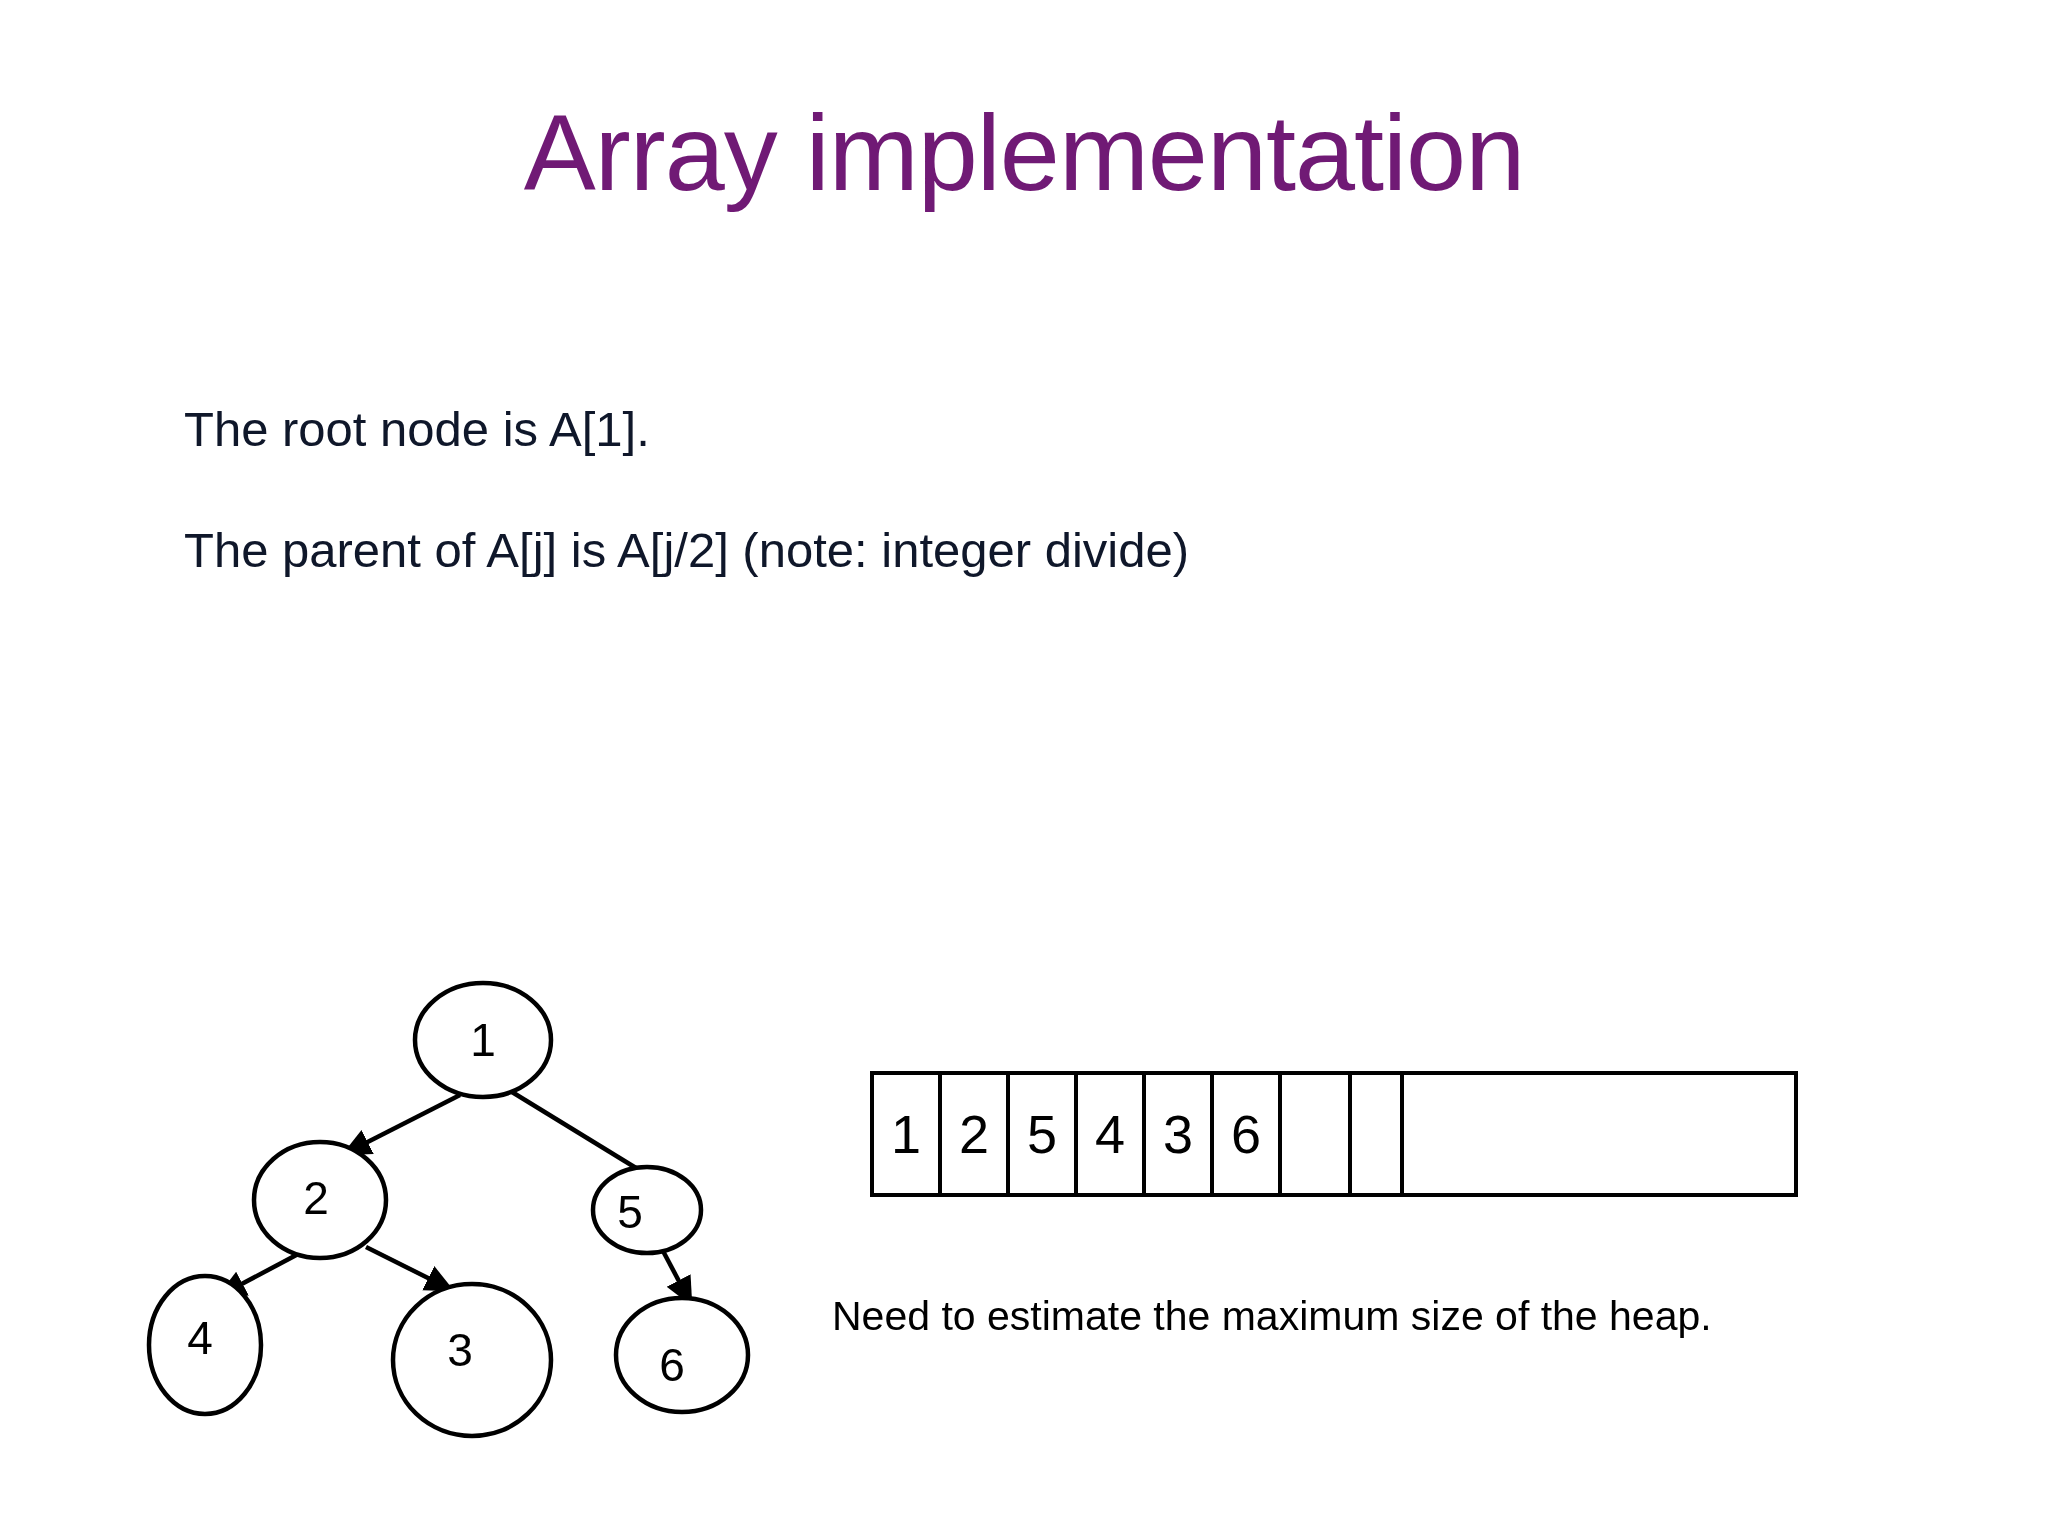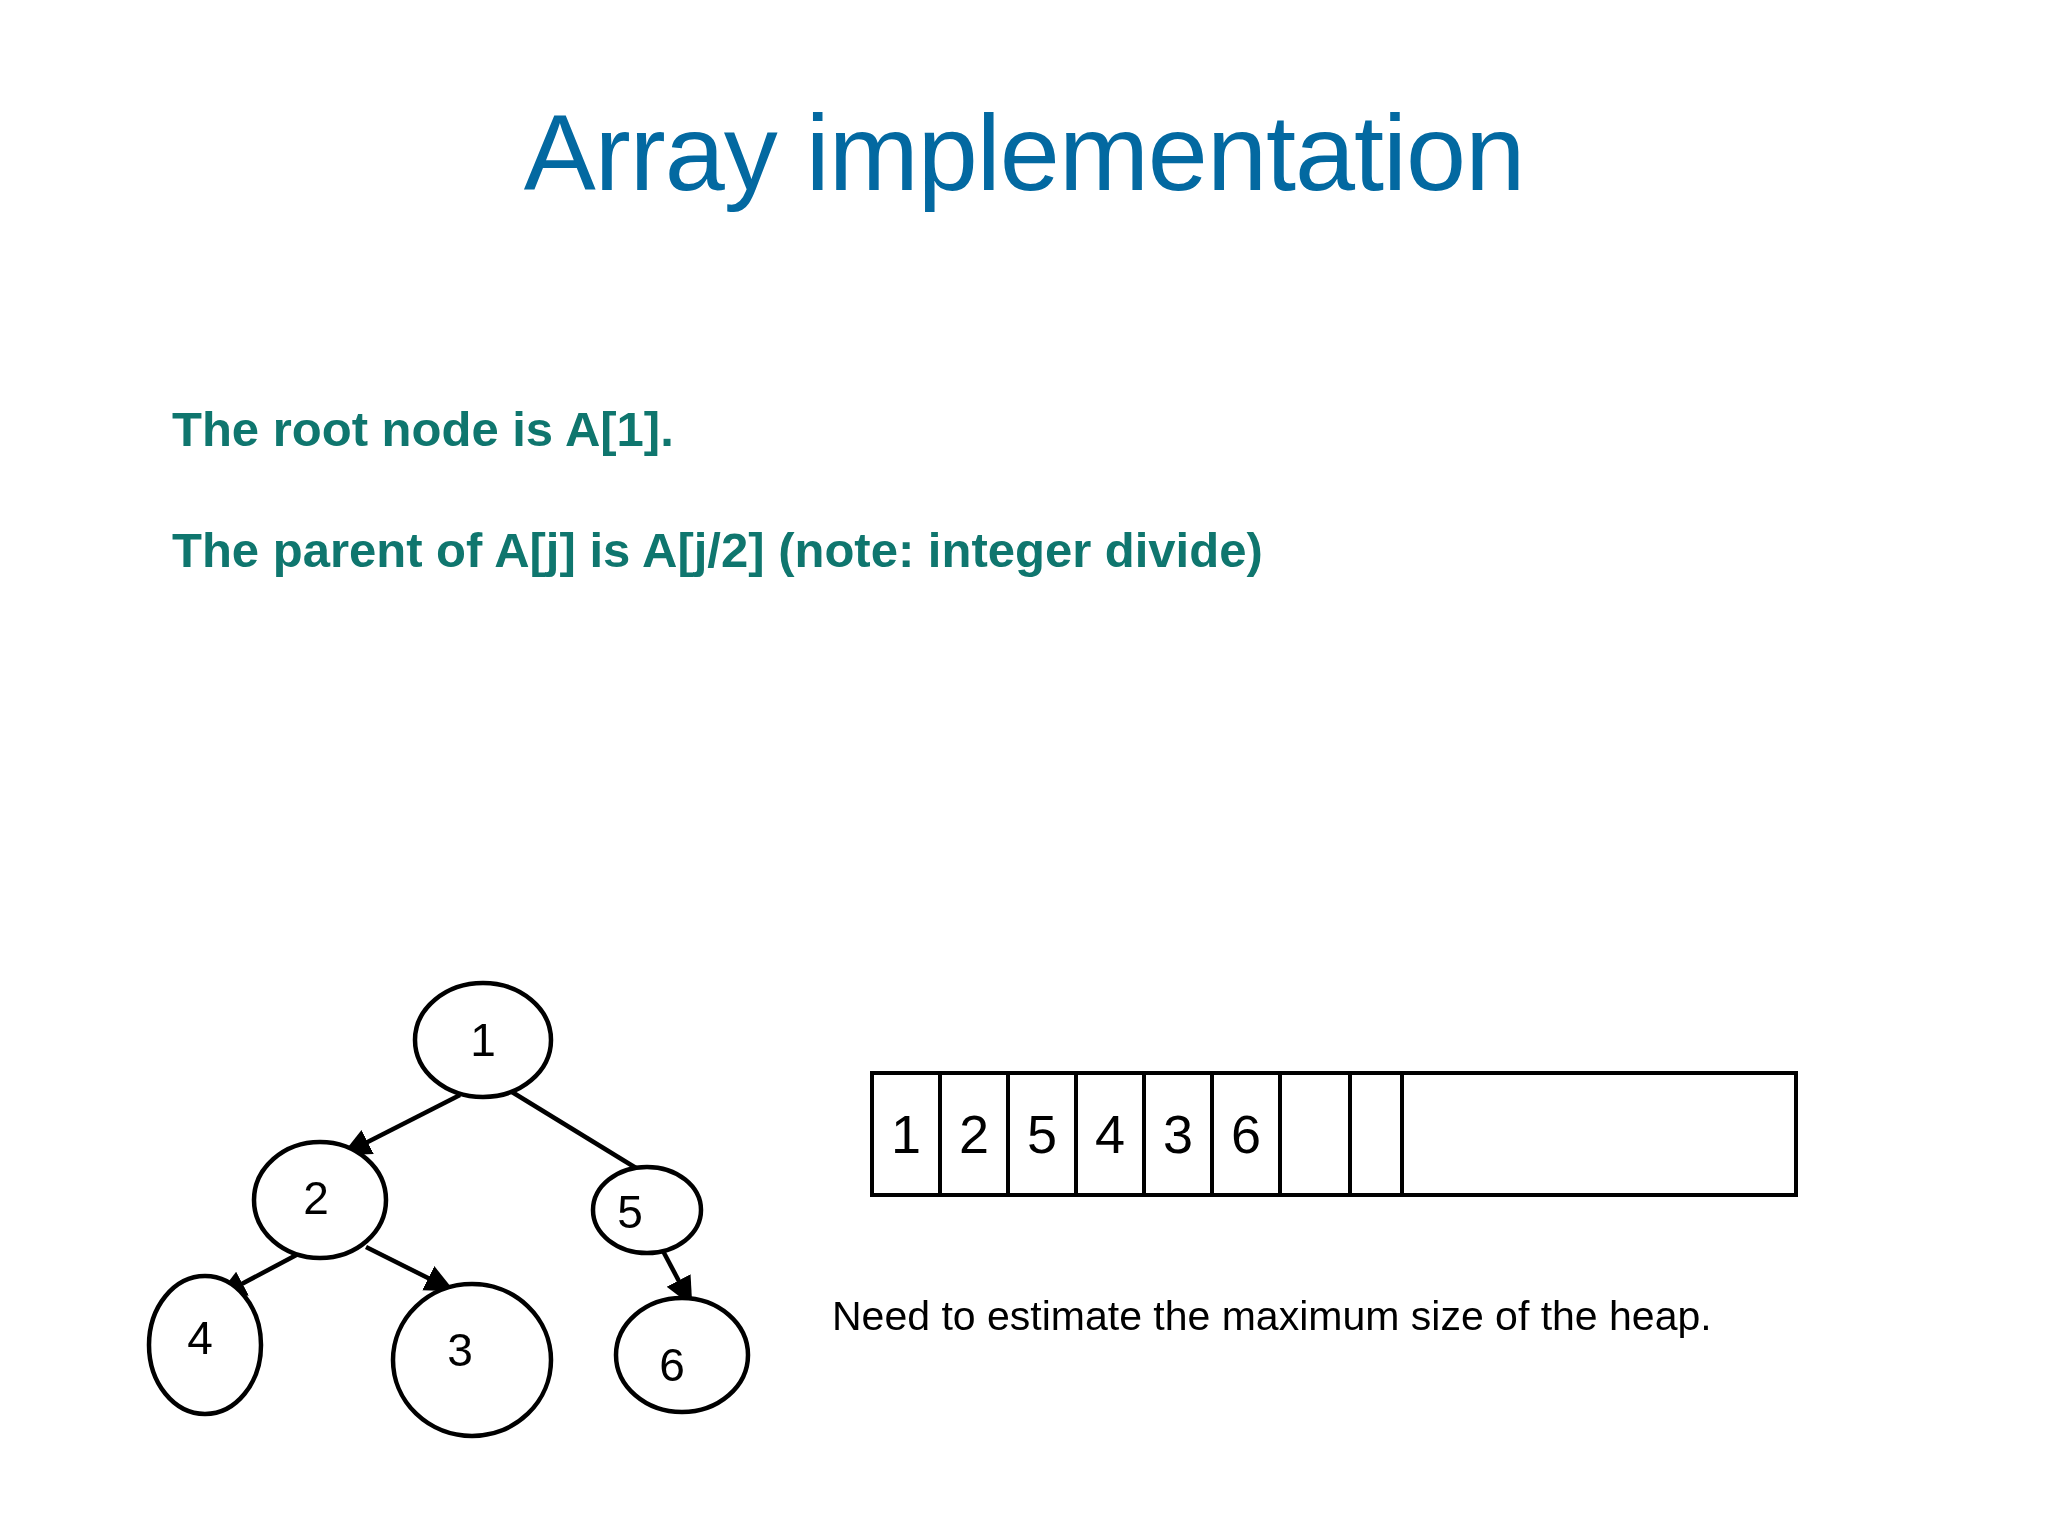--- a/index.html
+++ b/index.html
@@ -28,38 +28,38 @@
   #slide-title {
     position: absolute;
     left: 0;
     top: 96px;
     width: 2048px;
     text-align: center;
     font-size: 108px;
     line-height: 1.05;
     font-weight: 400;
     letter-spacing: -1px;
-    color: #0369a1;
+    color: #701a75;
     white-space: nowrap;
   }
 
   
   #body-list {
     position: absolute;
     left: 172px;
     top: 405px;
     width: 1760px;
   }
   .body-line {
     font-size: 49px;
     line-height: 1.0;
-    color: #0f766e;
-    margin: 0 0 72px 0;
+    color: #0f172a;
+    margin: 0 0 72px 12px;
     white-space: nowrap;
-    font-weight: 700;
+    font-weight: 400;
   }
 
   
   #tree-diagram {
     position: absolute;
     left: 120px;
     top: 955px;
     width: 720px;
     height: 520px;
   }

